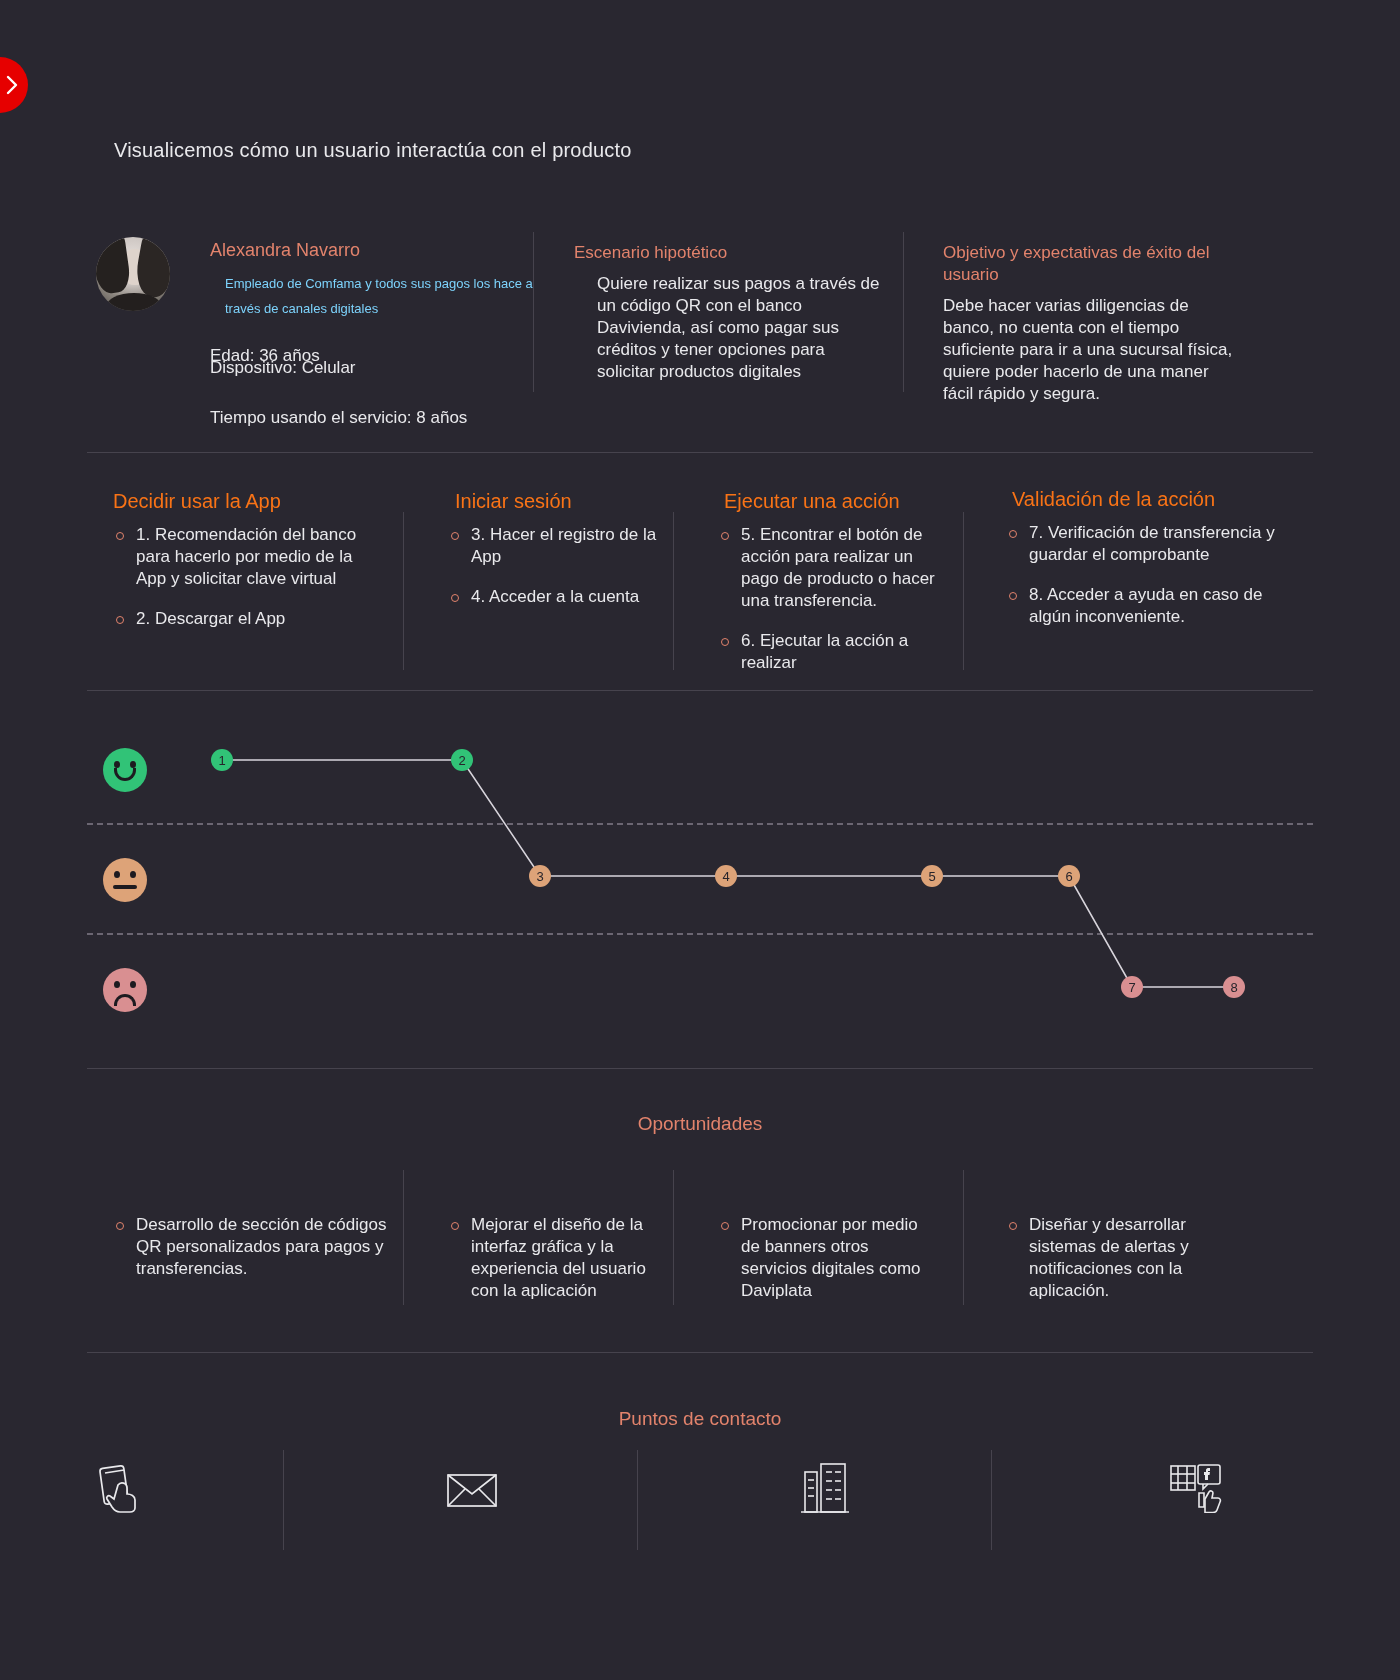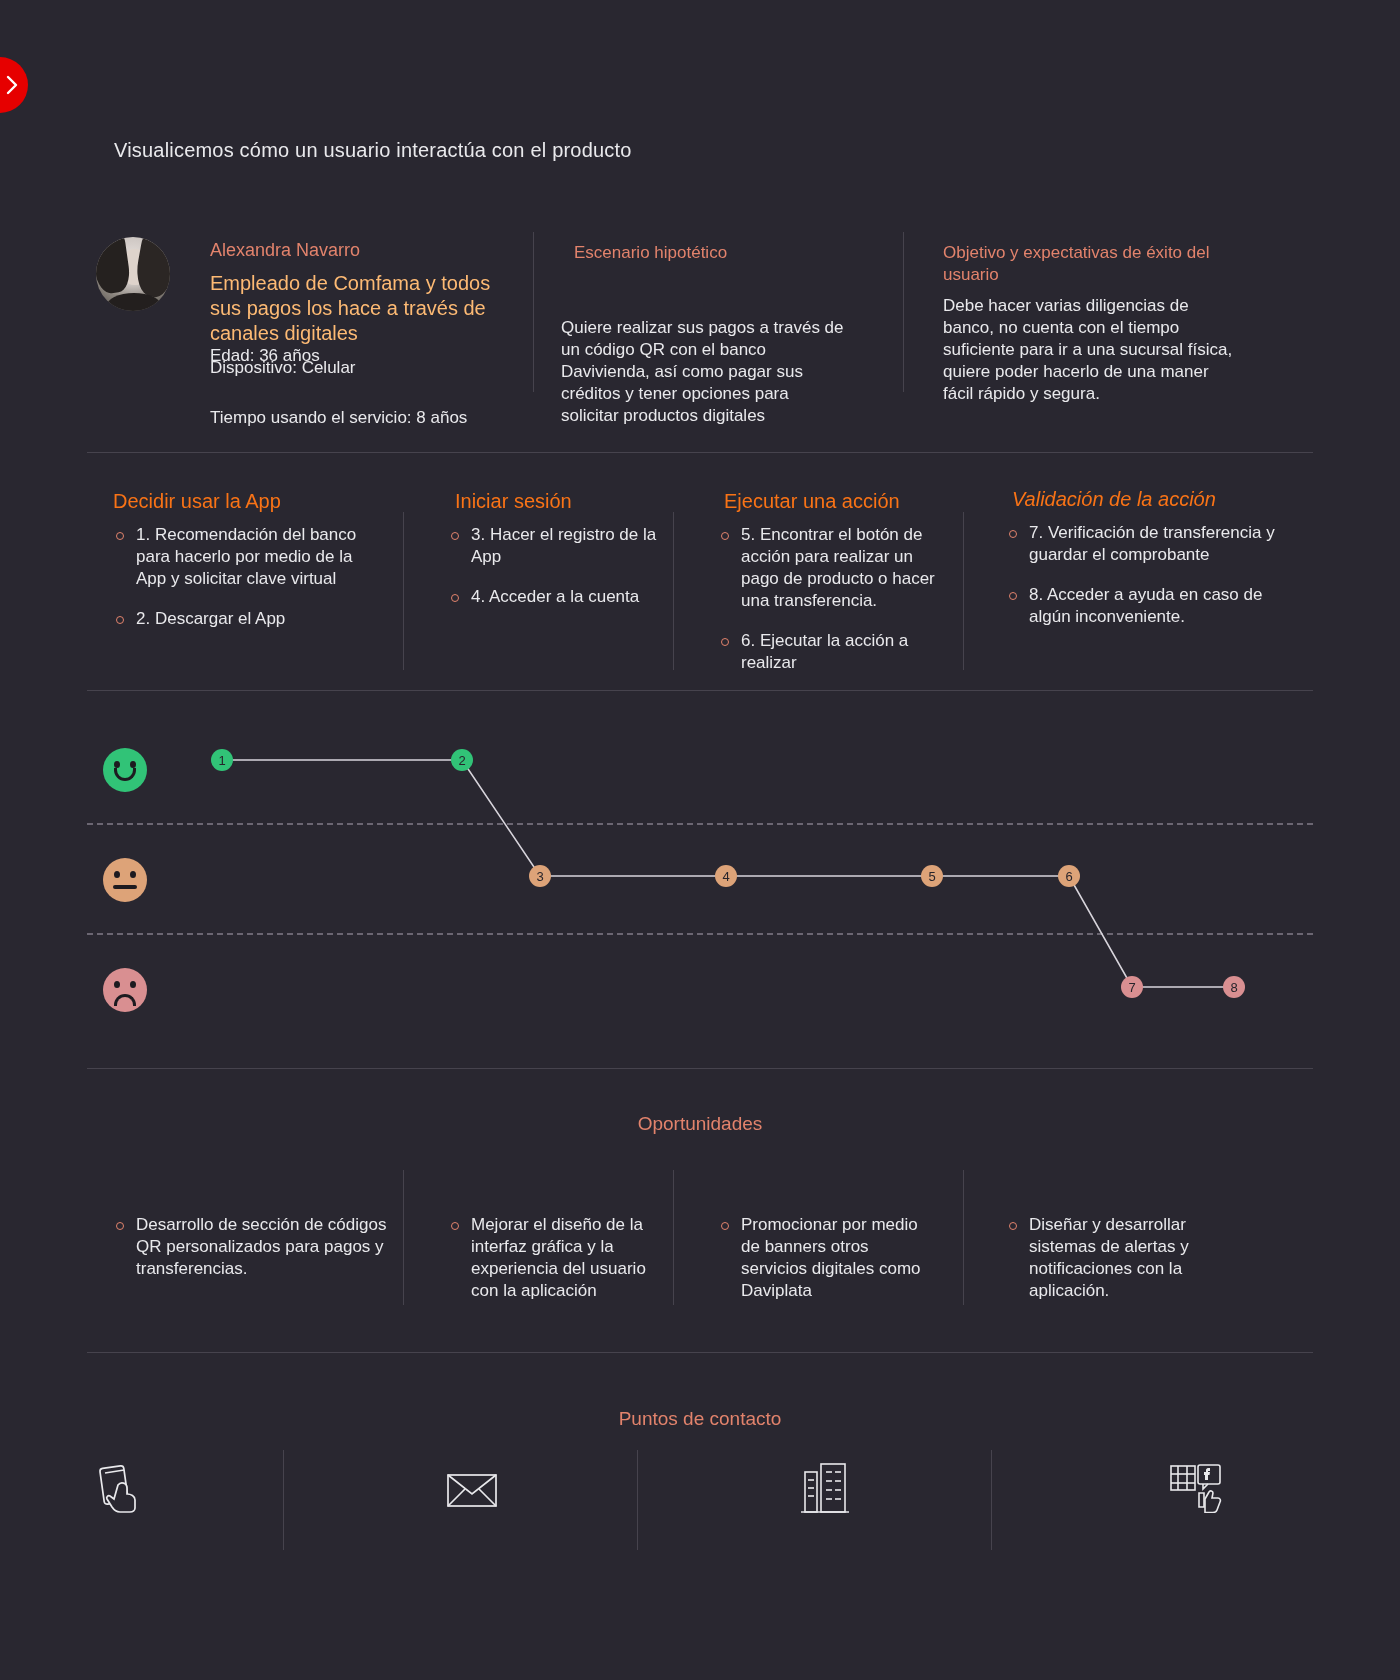--- a/index.html
+++ b/index.html
@@ -62,22 +62,22 @@
   }
   .avatar .shoulder {
     position: absolute; left: 10px; bottom: -10px; width: 56px; height: 28px;
     background: #231f1e; border-radius: 50% 50% 0 0;
   }
   .p-name {
     position: absolute; left: 123px; top: 8px;
     font-size: 18px; color: #e2836c; font-weight: 400; text-align: center;
   }
   .p-desc {
-    position: absolute; left: 123px; top: 39px; width: 312px;
-    font-size: 20px; line-height: 25px; color: #fdba74; font-weight: 300;
+    position: absolute; left: 138px; top: 39px; width: 312px;
+    font-size: 13px; line-height: 25px; color: #7dd3fc; font-weight: 300;
   }
   .p-line { position: absolute; left: 123px; font-size: 17px; color: #e9e9ec; font-weight: 300; }
   .p-age { top: 114px; }
   .p-dev { top: 126px; }
   .p-time { top: 176px; }
 
   .col-head {
     position: absolute; font-size: 17px; color: #e2836c; font-weight: 400; line-height: 22px;
   }
   .col-body {
@@ -168,21 +168,21 @@
     <div class="p-name">Alexandra Navarro</div>
     <div class="p-desc">Empleado de Comfama y todos sus pagos los hace a través de canales digitales</div>
     <div class="p-line p-age">Edad: 36 años</div>
     <div class="p-line p-dev">Dispositivo: Celular</div>
     <div class="p-line p-time">Tiempo usando el servicio: 8 años</div>
 
     <div class="vdiv" style="left:446px; top:0; height:160px;"></div>
     <div class="vdiv" style="left:816px; top:0; height:160px;"></div>
 
     <div class="col-head" style="left:487px; top:10px; width:300px;">Escenario hipotético</div>
-    <div class="col-body" style="left:474px; top:41px; width:290px;margin-top:44px;">Quiere realizar sus pagos a través de un código QR con el banco Davivienda, así como pagar sus créditos y tener opciones para solicitar productos digitales</div>
+    <div class="col-body" style="left:510px; top:41px; width:290px;">Quiere realizar sus pagos a través de un código QR con el banco Davivienda, así como pagar sus créditos y tener opciones para solicitar productos digitales</div>
 
     <div class="col-head" style="left:856px; top:10px; width:320px;">Objetivo y expectativas de éxito del usuario</div>
     <div class="col-body" style="left:856px; top:63px; width:300px;">Debe hacer varias diligencias de banco, no cuenta con el tiempo suficiente para ir a una sucursal física, quiere poder hacerlo de una maner fácil rápido y segura.</div>
   </div>
 
   <div class="hr" style="top:452px;"></div>
 
   <div>
     <div class="vdiv" style="left:403px; top:512px; height:158px;"></div>
     <div class="vdiv" style="left:673px; top:512px; height:158px;"></div>
@@ -211,21 +211,21 @@
     <div class="stage-head" style="left:724px; top:490px;text-align:right;">Ejecutar una acción</div>
     <div class="bullets" style="left:718px; top:524px; width:232px;">
       <div class="bullet">
           <span>5. Encontrar el botón de acción para realizar un pago de producto o hacer una transferencia.</span>
         </div>
       <div class="bullet">
           <span>6. Ejecutar la acción a realizar</span>
         </div>
     </div>
 
-    <div class="stage-head" style="left:1012px; top:488px;font-style:italic;">Validación de la acción</div>
+    <div class="stage-head" style="left:1012px; top:488px;">Validación de la acción</div>
     <div class="bullets" style="left:1006px; top:522px; width:285px;">
       <div class="bullet">
           <span>7. Verificación de transferencia y guardar el comprobante</span>
         </div>
       <div class="bullet">
           <span>8. Acceder a ayuda en caso de algún inconveniente.</span>
         </div>
     </div>
   </div>
 

